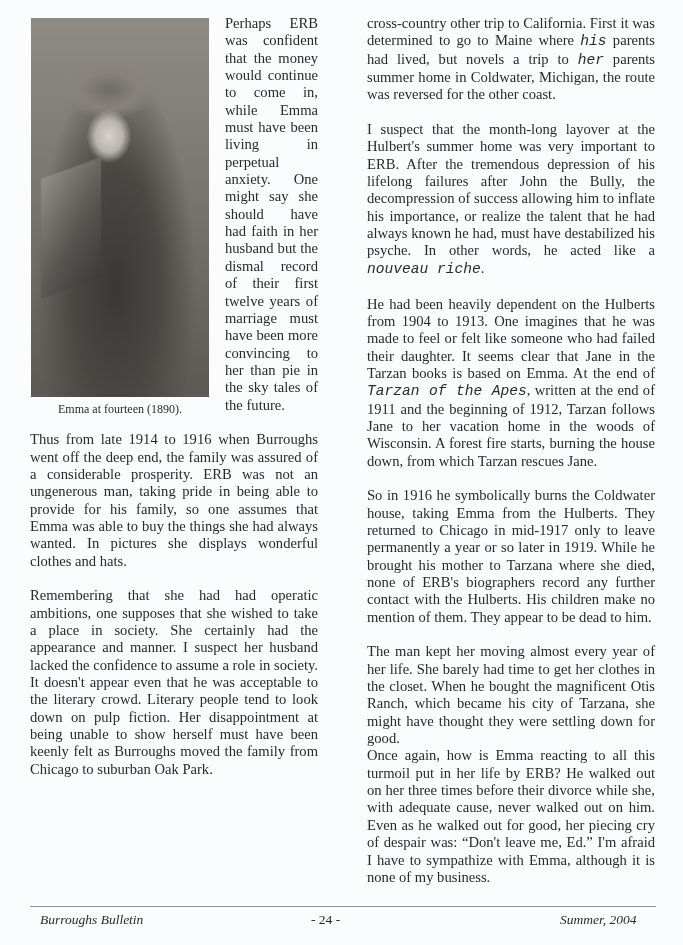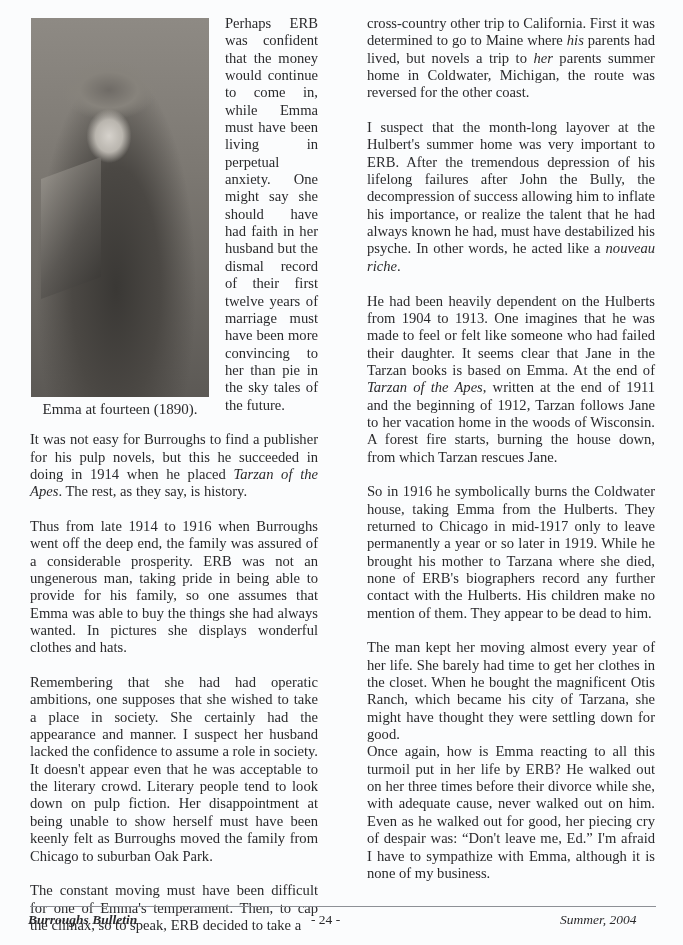--- a/index.html
+++ b/index.html
@@ -11,70 +11,68 @@
   }
   .col {
     position: absolute; top: 15px; width: 288px;
     font-size: 14.6px; line-height: 17.35px;
     text-align: justify;
   }
   .col-left { left: 30px; }
   .col-right { left: 367px; }
   .para { margin: 0 0 17.35px 0; }
   .para-last { margin-bottom: 0; }
-  em { font-style: italic; }
+  em { font-style: italic; font-family: Liberation Mono, monospace; }
   .figure {
     float: left; width: 185px; margin: 3px 10px 4px 0;
   }
   .photo {
     width: 178px; height: 379px; margin-left: 1px;
     background:
       radial-gradient(ellipse 30px 36px at 78px 118px, #d6d2cc 0%, #b9b5ae 45%, rgba(0,0,0,0) 75%),
       radial-gradient(ellipse 48px 30px at 78px 72px, #6f6b66 0%, #87837c 60%, rgba(0,0,0,0) 100%),
       radial-gradient(ellipse 80px 220px at 85px 270px, #3a3835 0%, #4b4844 55%, rgba(0,0,0,0) 100%),
       linear-gradient(180deg, #8e8a84 0%, #7c7872 40%, #5c5955 100%);
     position: relative; overflow: hidden;
   }
   .photo-fold {
     position: absolute; left: 10px; top: 150px; width: 60px; height: 120px;
     background: linear-gradient(135deg, #9a968f 0%, #5a5753 60%, #3c3a37 100%);
     transform: skewY(-20deg); opacity: 0.7;
   }
   .caption {
-    font-size: 15px; line-height: 15px; text-align: center;
+    font-size: 12px; line-height: 15px; text-align: center;
     margin-top: 5px; width: 180px;
   }
   .footer-rule {
     position: absolute; left: 30px; top: 906px; width: 626px; height: 1px;
     background: #8d9096;
   }
   .footer {
     position: absolute; top: 912px; font-size: 13.5px; font-style: italic;
     font-family: "Liberation Serif", "DejaVu Serif", serif; color: #2a2a2c;
   }
-  .footer-left { left: 28px; font-weight: bold; }
+  .footer-left { left: 40px; font-weight: normal; }
   .footer-center { left: 311px; font-style: normal; }
   .footer-right { left: 560px; }
 </style>
 </head>
 <body>
 
 <div class="col col-left">
   <div class="figure">
     <div class="photo">
       <div class="photo-fold"></div>
     </div>
     <div class="caption">Emma at fourteen (1890).</div>
   </div>
   <div>
       <p class="para"><span>Perhaps ERB was confident that the money would continue to come in, while Emma must have been living in perpetual anxiety. One might say she should have had faith in her husband but the dismal record of their first twelve years of marriage must have been more convincing to her than pie in the sky tales of the future.</span></p>
-      <p class="para"><span>It was not easy for Burroughs to find a publisher for his pulp novels, but this he succeeded in doing in 1914 when he placed </span><em>Tarzan of the Apes</em><span>. The rest, as they say, is history.</span></p>
       <p class="para"><span>Thus from late 1914 to 1916 when Burroughs went off the deep end, the family was assured of a considerable prosperity. ERB was not an ungenerous man, taking pride in being able to provide for his family, so one assumes that Emma was able to buy the things she had always wanted. In pictures she displays wonderful clothes and hats.</span></p>
       <p class="para"><span>Remembering that she had had operatic ambitions, one supposes that she wished to take a place in society. She certainly had the appearance and manner. I suspect her husband lacked the confidence to assume a role in society. It doesn't appear even that he was acceptable to the literary crowd. Literary people tend to look down on pulp fiction. Her disappointment at being unable to show herself must have been keenly felt as Burroughs moved the family from Chicago to suburban Oak Park.</span></p>
-      <p class="para para-last"><span>The constant moving must have been difficult for one of Emma's temperament. Then, to cap the climax, so to speak, ERB decided to take a</span></p>
     </div>
 </div>
 
 <div class="col col-right">
   <div>
       <p class="para"><span>cross-country other trip to California. First it was determined to go to Maine where </span><em>his</em><span> parents had lived, but novels a trip to </span><em>her</em><span> parents summer home in Coldwater, Michigan, the route was reversed for the other coast.</span></p>
       <p class="para"><span>I suspect that the month-long layover at the Hulbert's summer home was very important to ERB. After the tremendous depression of his lifelong failures after John the Bully, the decompression of success allowing him to inflate his importance, or realize the talent that he had always known he had, must have destabilized his psyche. In other words, he acted like a </span><em>nouveau riche</em><span>.</span></p>
       <p class="para"><span>He had been heavily dependent on the Hulberts from 1904 to 1913. One imagines that he was made to feel or felt like someone who had failed their daughter. It seems clear that Jane in the Tarzan books is based on Emma. At the end of </span><em>Tarzan of the Apes</em><span>, written at the end of 1911 and the beginning of 1912, Tarzan follows Jane to her vacation home in the woods of Wisconsin. A forest fire starts, burning the house down, from which Tarzan rescues Jane.</span></p>
       <p class="para"><span>So in 1916 he symbolically burns the Coldwater house, taking Emma from the Hulberts. They returned to Chicago in mid-1917 only to leave permanently a year or so later in 1919. While he brought his mother to Tarzana where she died, none of ERB's biographers record any further contact with the Hulberts. His children make no mention of them. They appear to be dead to him.</span></p>
       <p class="para para-last"><span>The man kept her moving almost every year of her life. She barely had time to get her clothes in the closet. When he bought the magnificent Otis Ranch, which became his city of Tarzana, she might have thought they were settling down for good.</span></p>

